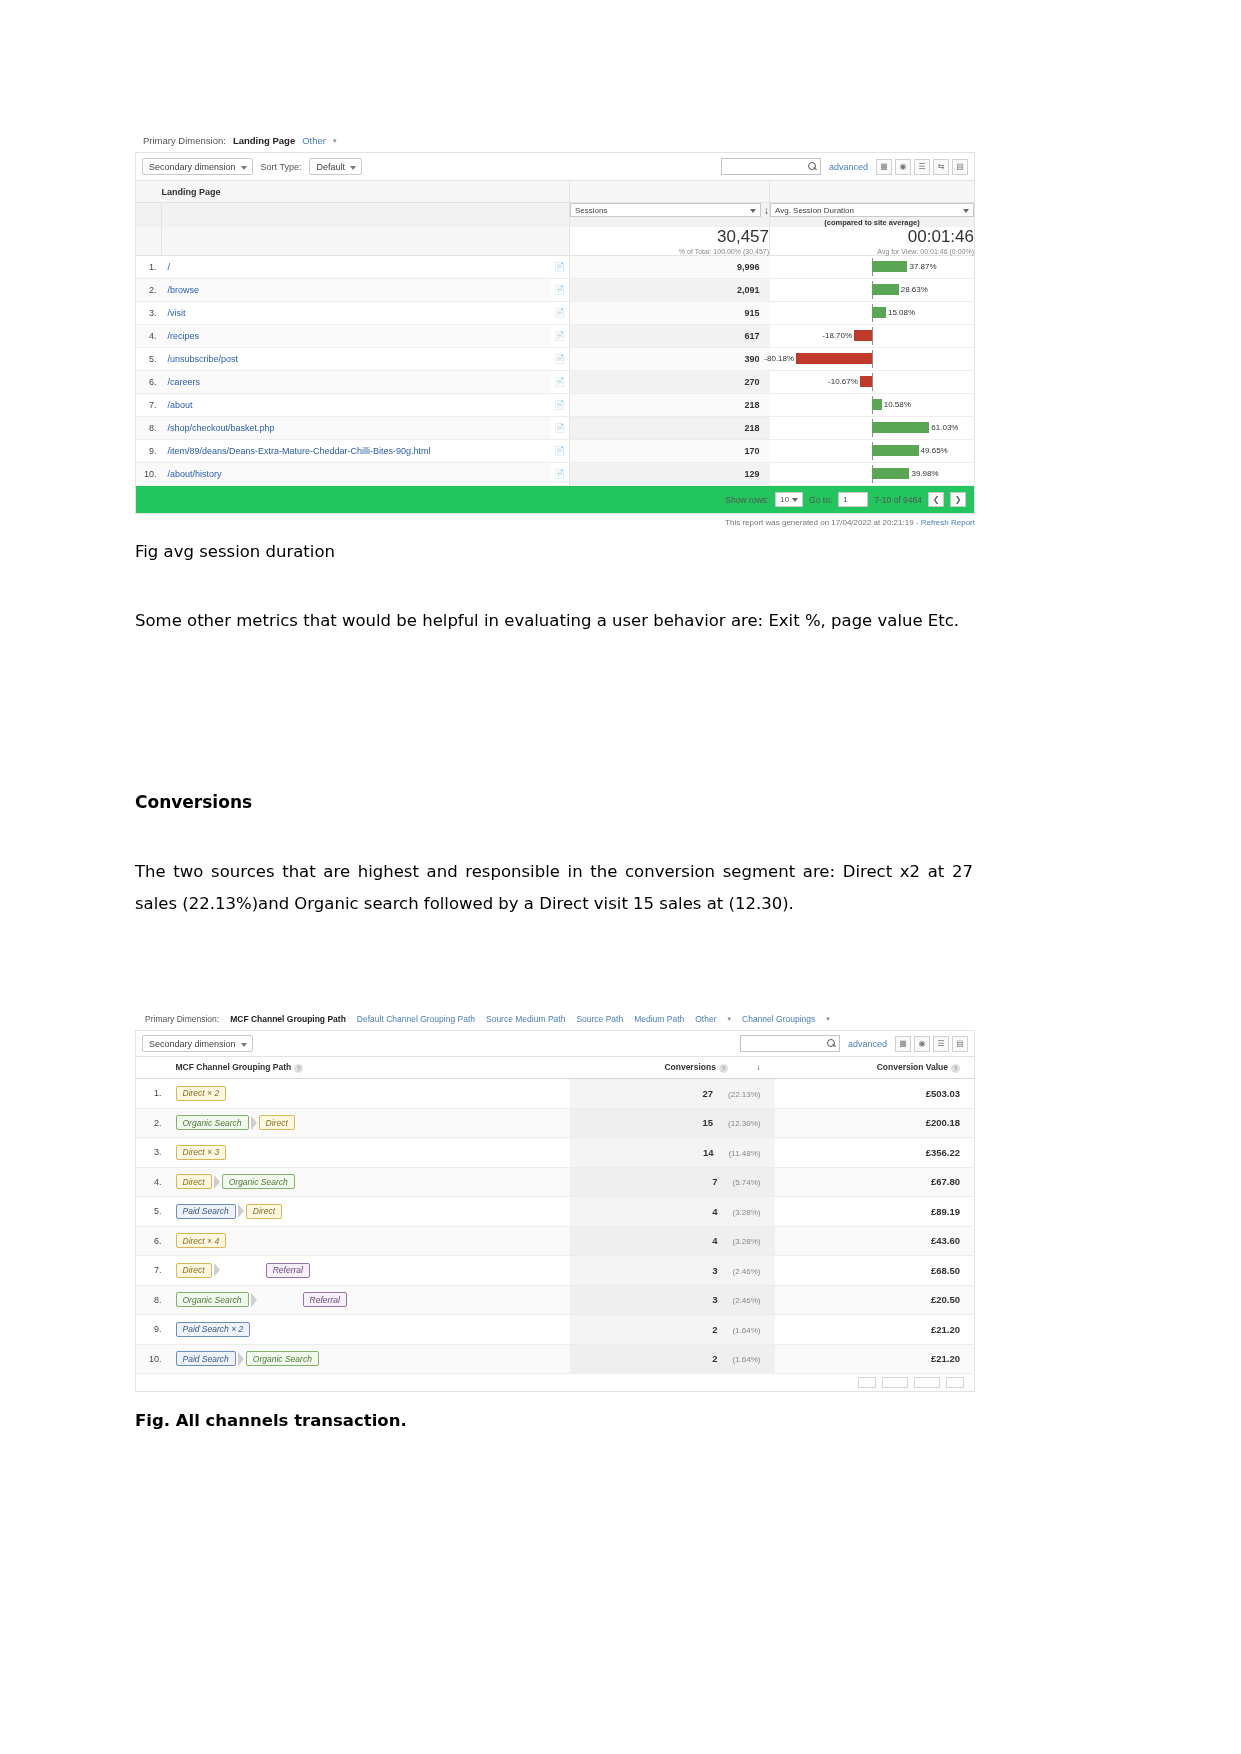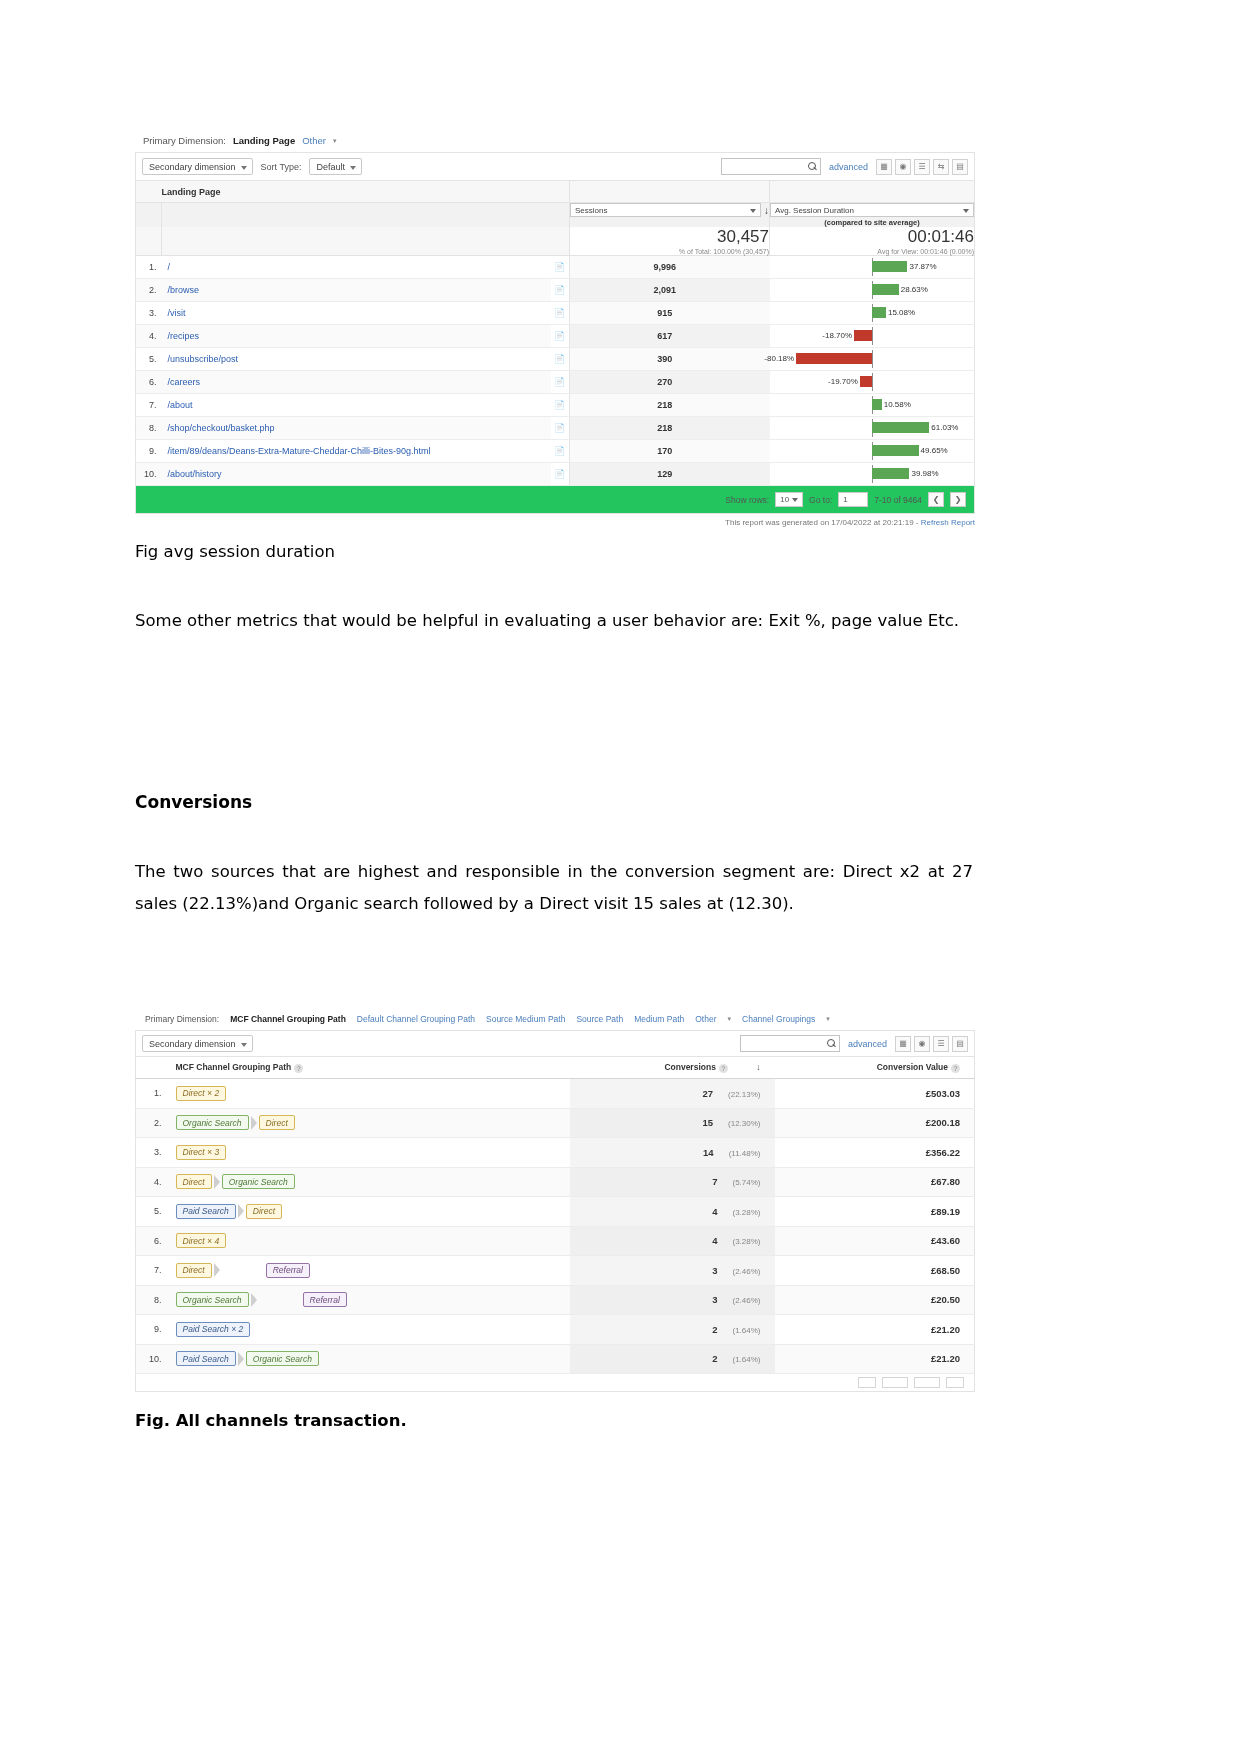--- a/index.html
+++ b/index.html
@@ -113,21 +113,21 @@
     border-bottom:1px solid #ededed;
     height:22.5px; vertical-align:middle;
     font-size:9px;
   }
   tr.data-row td.idx { width:26px; text-align:right; padding-right:5px; color:#444; background:#fff; border-left:1px solid #e3e3e3;}
   tr.data-row td.dim { padding-left:6px; background:#fff; }
   tr.data-row:nth-child(even) td.idx,
   tr.data-row:nth-child(even) td.dim { background:#fafafa; }
   .dimlink { color:#2a5db0; font-size:9px; text-decoration:none; }
   td.icn { width:18px; text-align:center; color:#9aa4b0; font-size:9px; border-right:1px solid #e3e3e3; background:inherit;}
-  tr.data-row td.val { text-align:center; padding-right:10px; font-weight:bold; color:#333; background:#fafafa; }
+  tr.data-row td.val { text-align:right; padding-right:10px; font-weight:bold; color:#333; background:#fafafa; }
   tr.data-row:nth-child(even) td.val { background:#f2f2f2; }
   tr.data-row td.bar { background:#fff; border-right:1px solid #e3e3e3; padding:0 4px; position:relative; }
 
   .barwrap { position:relative; height:22px; }
   .zeroline { position:absolute; left:50%; top:2px; bottom:2px; width:1px; background:#8d8d8d; }
   .bar-pos { position:absolute; left:50%; top:5px; height:11px; background:#5aa655; }
   .bar-neg { position:absolute; top:5px; height:11px; background:#c0392b; }
   .bar-lbl { position:absolute; top:5px; font-size:8px; color:#333; line-height:11px; }
 
   .footer1 {
@@ -357,21 +357,21 @@
         </tr>
         <tr class="data-row">
           <td class="idx">6.</td>
           <td class="dim"><a class="dimlink" href="#">/careers</a></td>
           <td class="icn">📄</td>
           <td class="val">270</td>
           <td class="bar">
             <div class="barwrap">
               <div class="zeroline"></div>
               <div class="bar-neg" style="right:50%;width:6.0767999999999995%"></div>
-              <div class="bar-lbl" style="right:calc(50% + 6.0767999999999995% + 2px)">-19.70%</div>
+              <div class="bar-lbl" style="right:calc(50% + 6.0767999999999995% + 2px)">-10.67%</div>
             </div>
           </td>
         </tr>
         <tr class="data-row">
           <td class="idx">7.</td>
           <td class="dim"><a class="dimlink" href="#">/about</a></td>
           <td class="icn">📄</td>
           <td class="val">218</td>
           <td class="bar">
             <div class="barwrap">

